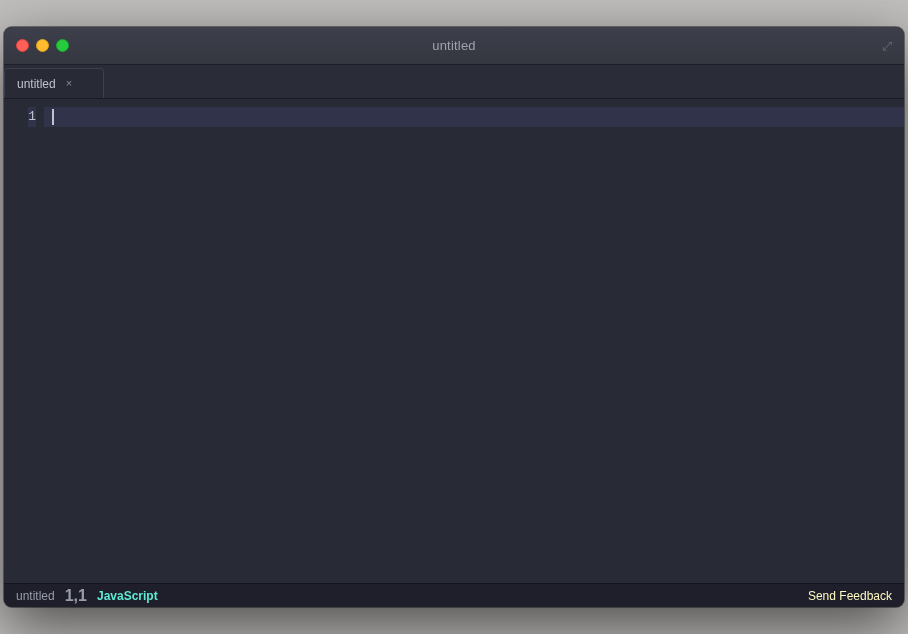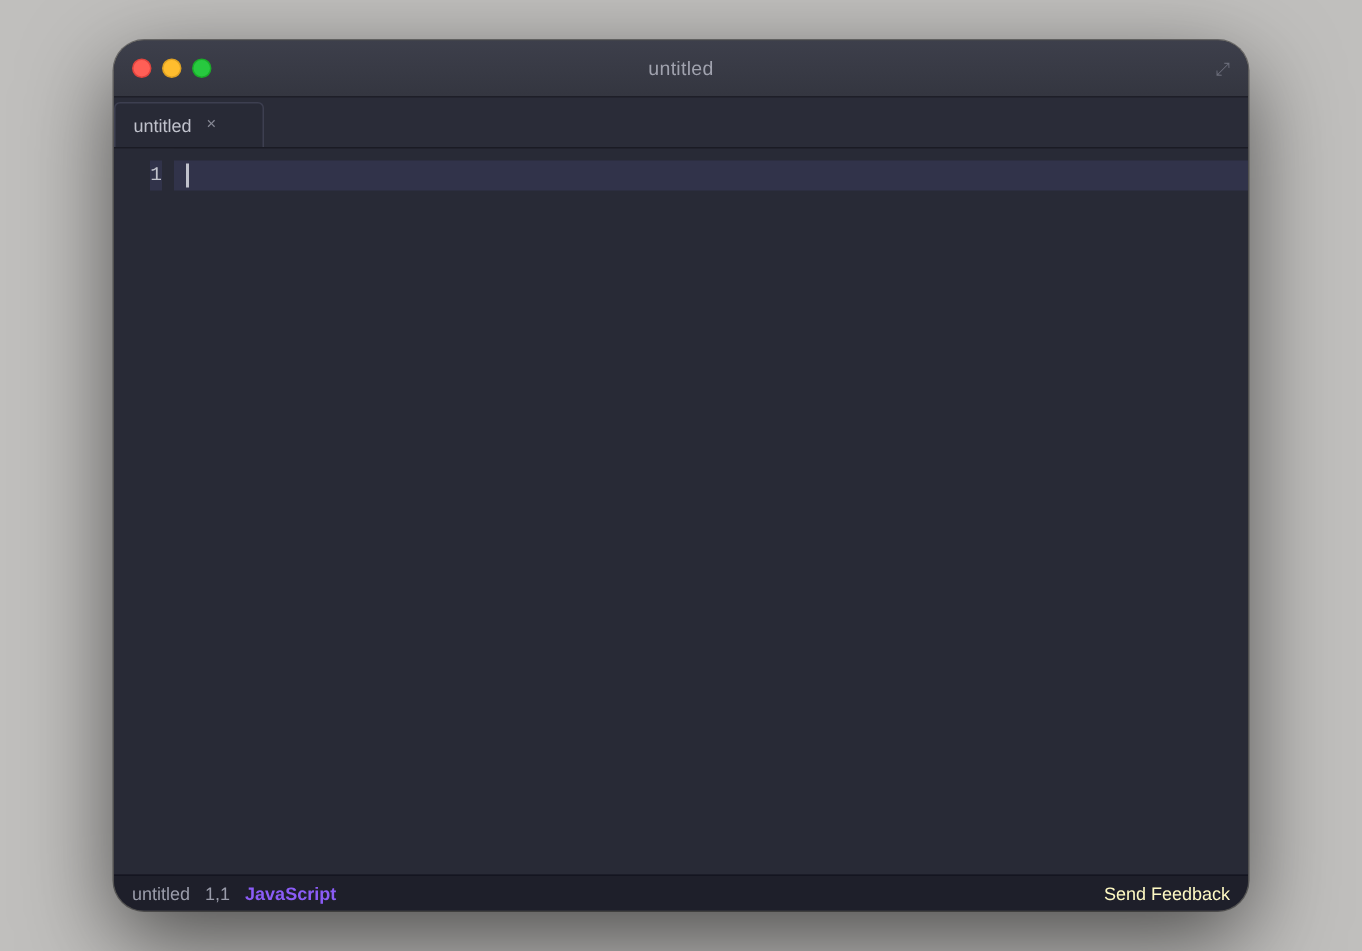--- a/index.html
+++ b/index.html
@@ -12,24 +12,24 @@
       width: 908px;
       height: 634px;
       background: #c0bfbd;
       display: flex;
       align-items: center;
       justify-content: center;
       font-family: -apple-system, BlinkMacSystemFont, 'Helvetica Neue', Arial, sans-serif;
     }
 
     .window {
-      width: 756px;
+      width: 900px;
       height: 580px;
       background: #282a36;
-      border-radius: 20px;
+      border-radius: 8px;
       box-shadow: 0 20px 60px rgba(0,0,0,0.6), 0 0 0 1px rgba(0,0,0,0.4);
       display: flex;
       flex-direction: column;
       overflow: hidden;
     }
 
     .title-bar {
       background: linear-gradient(180deg, #3d3f4b 0%, #343640 100%);
       height: 38px;
       display: flex;
@@ -197,25 +197,26 @@
       flex: 1;
     }
 
     .status-filename {
       color: #9a9caa;
       font-size: 12px;
     }
 
     .status-position {
       color: #9a9caa;
-      font-size: 12px;
+      font-size: 16px;
+      font-weight: bold;
     }
 
     .status-language {
-      color: #8b5cf6;
+      color: #5eead4;
       font-size: 12px;
       font-weight: 600;
     }
 
     .status-right {
       color: #fef9c3;
       font-size: 12px;
       cursor: pointer;
     }
 

